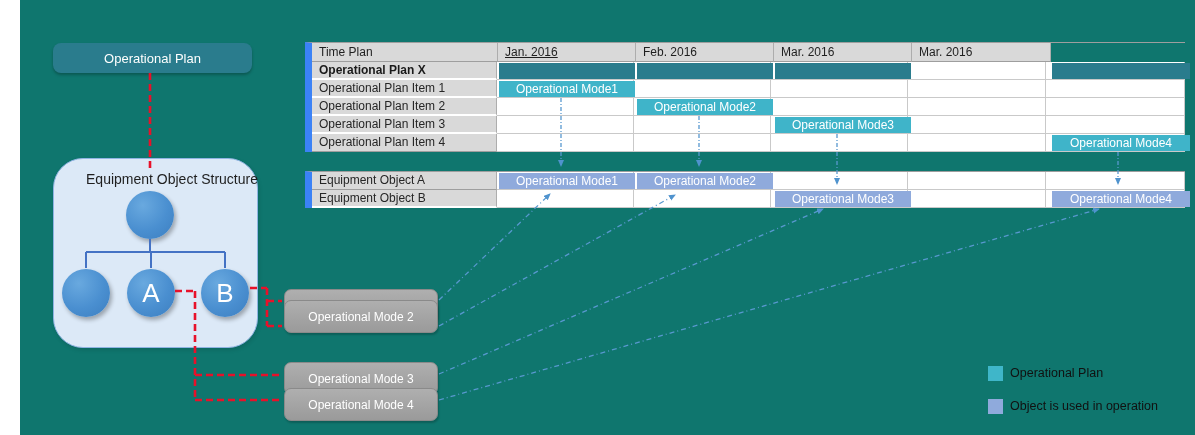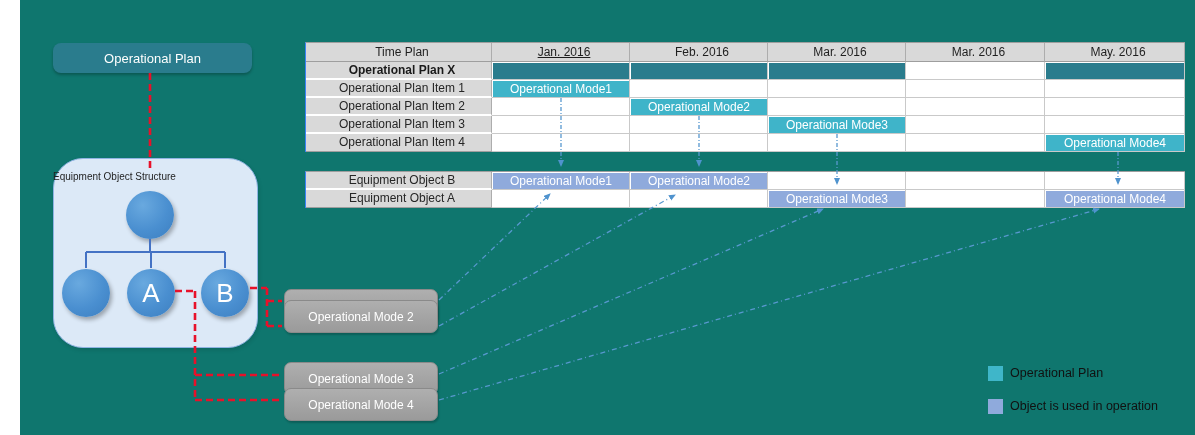--- a/index.html
+++ b/index.html
@@ -16,22 +16,22 @@
     box-shadow:0 2px 3px rgba(0,0,0,0.25);
   }
 
   
   .structure-box {
     position:absolute; left:33px; top:158px; width:205px; height:190px;
     background:#DCE9F7; border:1.5px solid #8FB4E3; border-radius:30px;
     box-sizing:border-box; box-shadow:1px 2px 4px rgba(0,0,0,0.12);
   }
   .structure-title {
-    position:absolute; left:33px; top:171px; width:205px; text-align:left;
-    font-size:10px; color:#1f1f1f;
+    position:absolute; left:33px; top:171px; width:205px; text-align:right;
+    font-size:14px; color:#1f1f1f;
   }
   .node {
     position:absolute; width:48px; height:48px; border-radius:50%;
     background:radial-gradient(circle at 35% 30%, #69A9DF 0%, #4A8FD0 55%, #3C7EC0 100%);
     box-shadow:2px 3px 4px rgba(0,0,0,0.3);
     display:flex; align-items:center; justify-content:center;
     color:#fff; font-size:26px;
   }
   .node-root { left:106px; top:191px; }
   .node-left { left:42px;  top:269px; }
@@ -45,21 +45,21 @@
     border-radius:7px; color:#fff; font-size:12px; box-sizing:border-box;
     display:flex; align-items:center; justify-content:center;
     box-shadow:1px 2px 2px rgba(0,0,0,0.2);
   }
   .mode-1 { top:289px; } .mode-2 { top:300px; }
   .mode-3 { top:362px; } .mode-4 { top:388px;text-align:center; }
 
   
   .tp-table, .eq-table {
     position:absolute; left:285px; width:880px; box-sizing:border-box;
-    border-left:1px solid #3b82f6; border-top:1px solid #9E9E9E;text-align:center;
+    border-left:7px solid #3b82f6; border-top:1px solid #9E9E9E;
   }
   .tp-table { top:42px; }
   .eq-table { top:171px; }
   .t-row { display:flex; }
   .hdr-cell, .label-cell, .month-cell { box-sizing:border-box; }
   .hdr-cell {
     height:19px; background:#D9D9D9; border-right:1px solid #ADADAD;
     border-bottom:1px solid #9E9E9E; font-size:12px; color:#1f1f1f;
     padding:2px 0 0 7px; white-space:nowrap; overflow:hidden;
   }
@@ -133,21 +133,20 @@
     <span>Operational Mode 4</span>
   </div>
 
   <div class="tp-table">
     <div class="t-row">
       <div class="hdr-cell c0">Time Plan</div>
       <div class="hdr-cell c1">Jan. 2016</div>
       <div class="hdr-cell c2">Feb. 2016</div>
       <div class="hdr-cell c3">Mar. 2016</div>
       <div class="hdr-cell c4">Mar. 2016</div>
-      <div class="hdr-cell c5">May. 2016</div>
     </div>
     <div class="t-row">
       <div class="label-cell label-bold c0">Operational Plan X</div>
       <div class="month-cell c1"></div>
       <div class="month-cell c2"></div>
       <div class="month-cell c3"></div>
       <div class="month-cell c4"></div>
       <div class="month-cell c5"></div>
     </div>
     <div class="t-row">
@@ -189,29 +188,29 @@
     <div class="bar bar-dark" style="left:740px; top:20px; width:138px;"></div>
 
     <div class="bar bar-teal" style="left:187px; top:38px; width:136px;">Operational Mode1</div>
     <div class="bar bar-teal" style="left:325px; top:56px; width:136px;">Operational Mode2</div>
     <div class="bar bar-teal" style="left:463px; top:74px; width:136px;">Operational Mode3</div>
     <div class="bar bar-teal" style="left:740px; top:92px; width:138px;">Operational Mode4</div>
   </div>
 
   <div class="eq-table">
     <div class="t-row">
+      <div class="label-cell c0 last-bottom">Equipment Object A</div>
+      <div class="month-cell c1"></div>
+      <div class="month-cell c2"></div>
+      <div class="month-cell c3"></div>
+      <div class="month-cell c4"></div>
+      <div class="month-cell c5"></div>
+    </div>
+    <div class="t-row">
       <div class="label-cell c0">Equipment Object B</div>
-      <div class="month-cell c1"></div>
-      <div class="month-cell c2"></div>
-      <div class="month-cell c3"></div>
-      <div class="month-cell c4"></div>
-      <div class="month-cell c5"></div>
-    </div>
-    <div class="t-row">
-      <div class="label-cell c0 last-bottom">Equipment Object A</div>
       <div class="month-cell c1"></div>
       <div class="month-cell c2"></div>
       <div class="month-cell c3"></div>
       <div class="month-cell c4"></div>
       <div class="month-cell c5"></div>
     </div>
 
     <div class="bar bar-purple" style="left:187px; top:1px; width:136px;">Operational Mode1</div>
     <div class="bar bar-purple" style="left:325px; top:1px; width:136px;">Operational Mode2</div>
     <div class="bar bar-purple" style="left:463px; top:19px; width:136px;">Operational Mode3</div>

